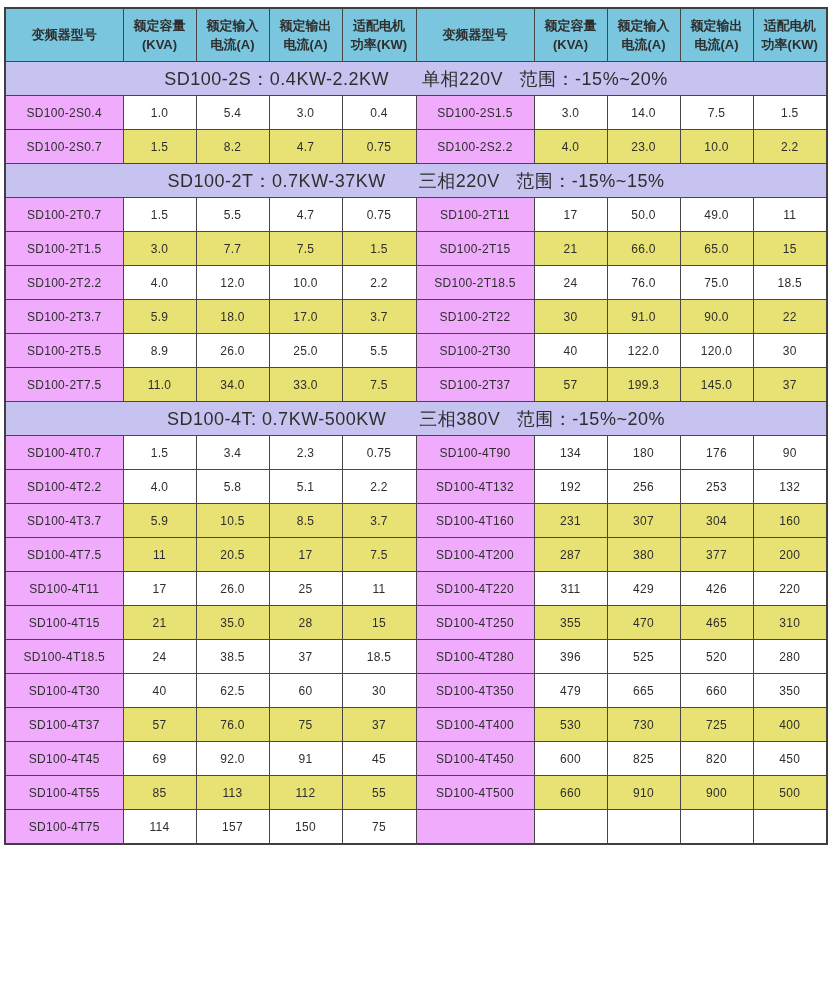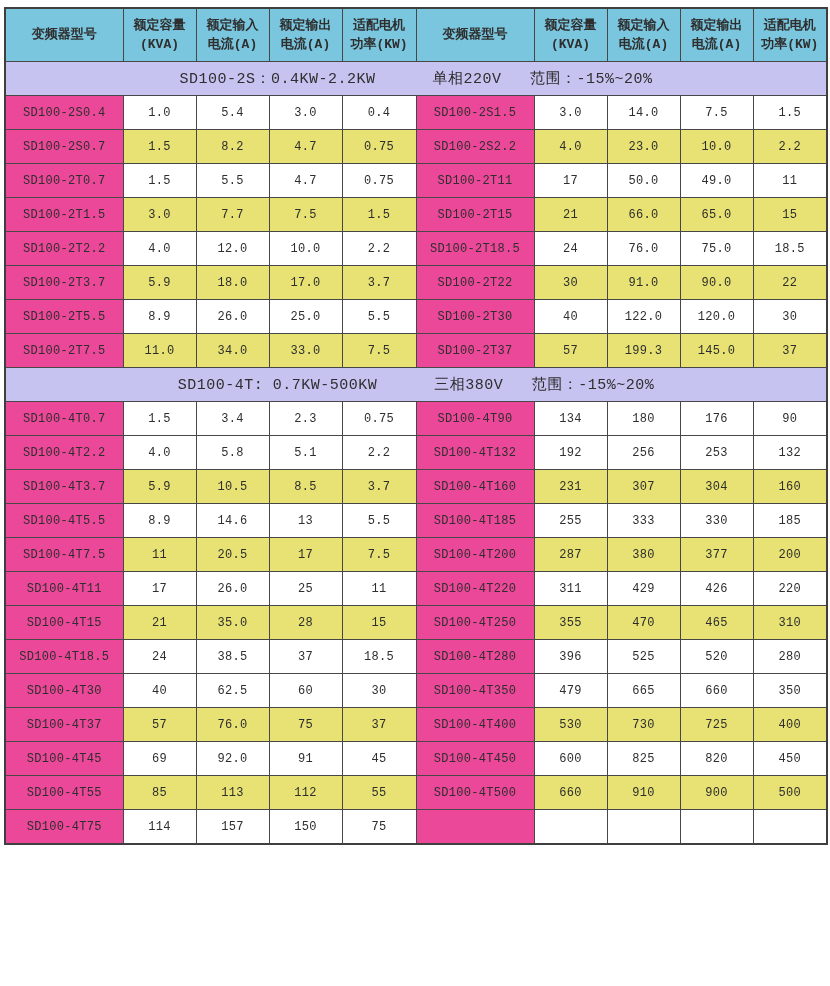--- a/index.html
+++ b/index.html
@@ -7,21 +7,20 @@
     padding: 0;
     background: #ffffff;
     font-family: "Liberation Sans", "DejaVu Sans", sans-serif;
   }
   .page {
     width: 830px;
     height: 986px;
     box-sizing: border-box;
     padding: 7px 4px 6px 4px;
     background: #ffffff;
-    font-family: Liberation Mono, monospace;
   }
   table.spec {
     border-collapse: collapse;
     table-layout: fixed;
     width: 822px;
     border: 2px solid #3f3f3f;
   }
   table.spec th, table.spec td {
     border: 1px solid #474747;
     text-align: center;
@@ -34,32 +33,32 @@
     height: 52px;
     background: #7ac6de;
     font-size: 13px;
     font-weight: bold;
     white-space: pre-line;
     line-height: 1.5;
   }
   tr.section-row td {
     height: 33px;
     background: #c6c3f1;
-    font-size: 15px;
+    font-size: 18px;
     font-weight: normal;
     white-space: pre;
     letter-spacing: 0.5px;
   }
   tr.data-row td {
     height: 33px;
     font-size: 12px;
     letter-spacing: 0.3px;
   }
   tr.data-row td.model {
-    background: #ec4899;
+    background: #f0abfc;
   }
   tr.row-white td.val { background: #ffffff; }
   tr.row-yellow td.val { background: #e7e273; }
 </style>
 </head>
 <body>
 
 <div class="page">
   <table class="spec">
     <colgroup>
@@ -117,20 +116,23 @@
           <td class="val">1.5</td>
           <td class="val">8.2</td>
           <td class="val">4.7</td>
           <td class="val">0.75</td>
           <td class="model">SD100-2S2.2</td>
           <td class="val">4.0</td>
           <td class="val">23.0</td>
           <td class="val">10.0</td>
           <td class="val">2.2</td>
         </tr>
+        <tr class="section-row">
+          <td colspan="10">SD100-2T：0.7KW-37KW      三相220V   范围：-15%~15%</td>
+        </tr>
         <tr class="data-row row-white">
           <td class="model">SD100-2T0.7</td>
           <td class="val">1.5</td>
           <td class="val">5.5</td>
           <td class="val">4.7</td>
           <td class="val">0.75</td>
           <td class="model">SD100-2T11</td>
           <td class="val">17</td>
           <td class="val">50.0</td>
           <td class="val">49.0</td>
@@ -228,32 +230,20 @@
           <td class="val">5.9</td>
           <td class="val">10.5</td>
           <td class="val">8.5</td>
           <td class="val">3.7</td>
           <td class="model">SD100-4T160</td>
           <td class="val">231</td>
           <td class="val">307</td>
           <td class="val">304</td>
           <td class="val">160</td>
         </tr>
-        <tr class="data-row row-white">
-          <td class="model">SD100-4T5.5</td>
-          <td class="val">8.9</td>
-          <td class="val">14.6</td>
-          <td class="val">13</td>
-          <td class="val">5.5</td>
-          <td class="model">SD100-4T185</td>
-          <td class="val">255</td>
-          <td class="val">333</td>
-          <td class="val">330</td>
-          <td class="val">185</td>
-        </tr>
         <tr class="data-row row-yellow">
           <td class="model">SD100-4T7.5</td>
           <td class="val">11</td>
           <td class="val">20.5</td>
           <td class="val">17</td>
           <td class="val">7.5</td>
           <td class="model">SD100-4T200</td>
           <td class="val">287</td>
           <td class="val">380</td>
           <td class="val">377</td>

